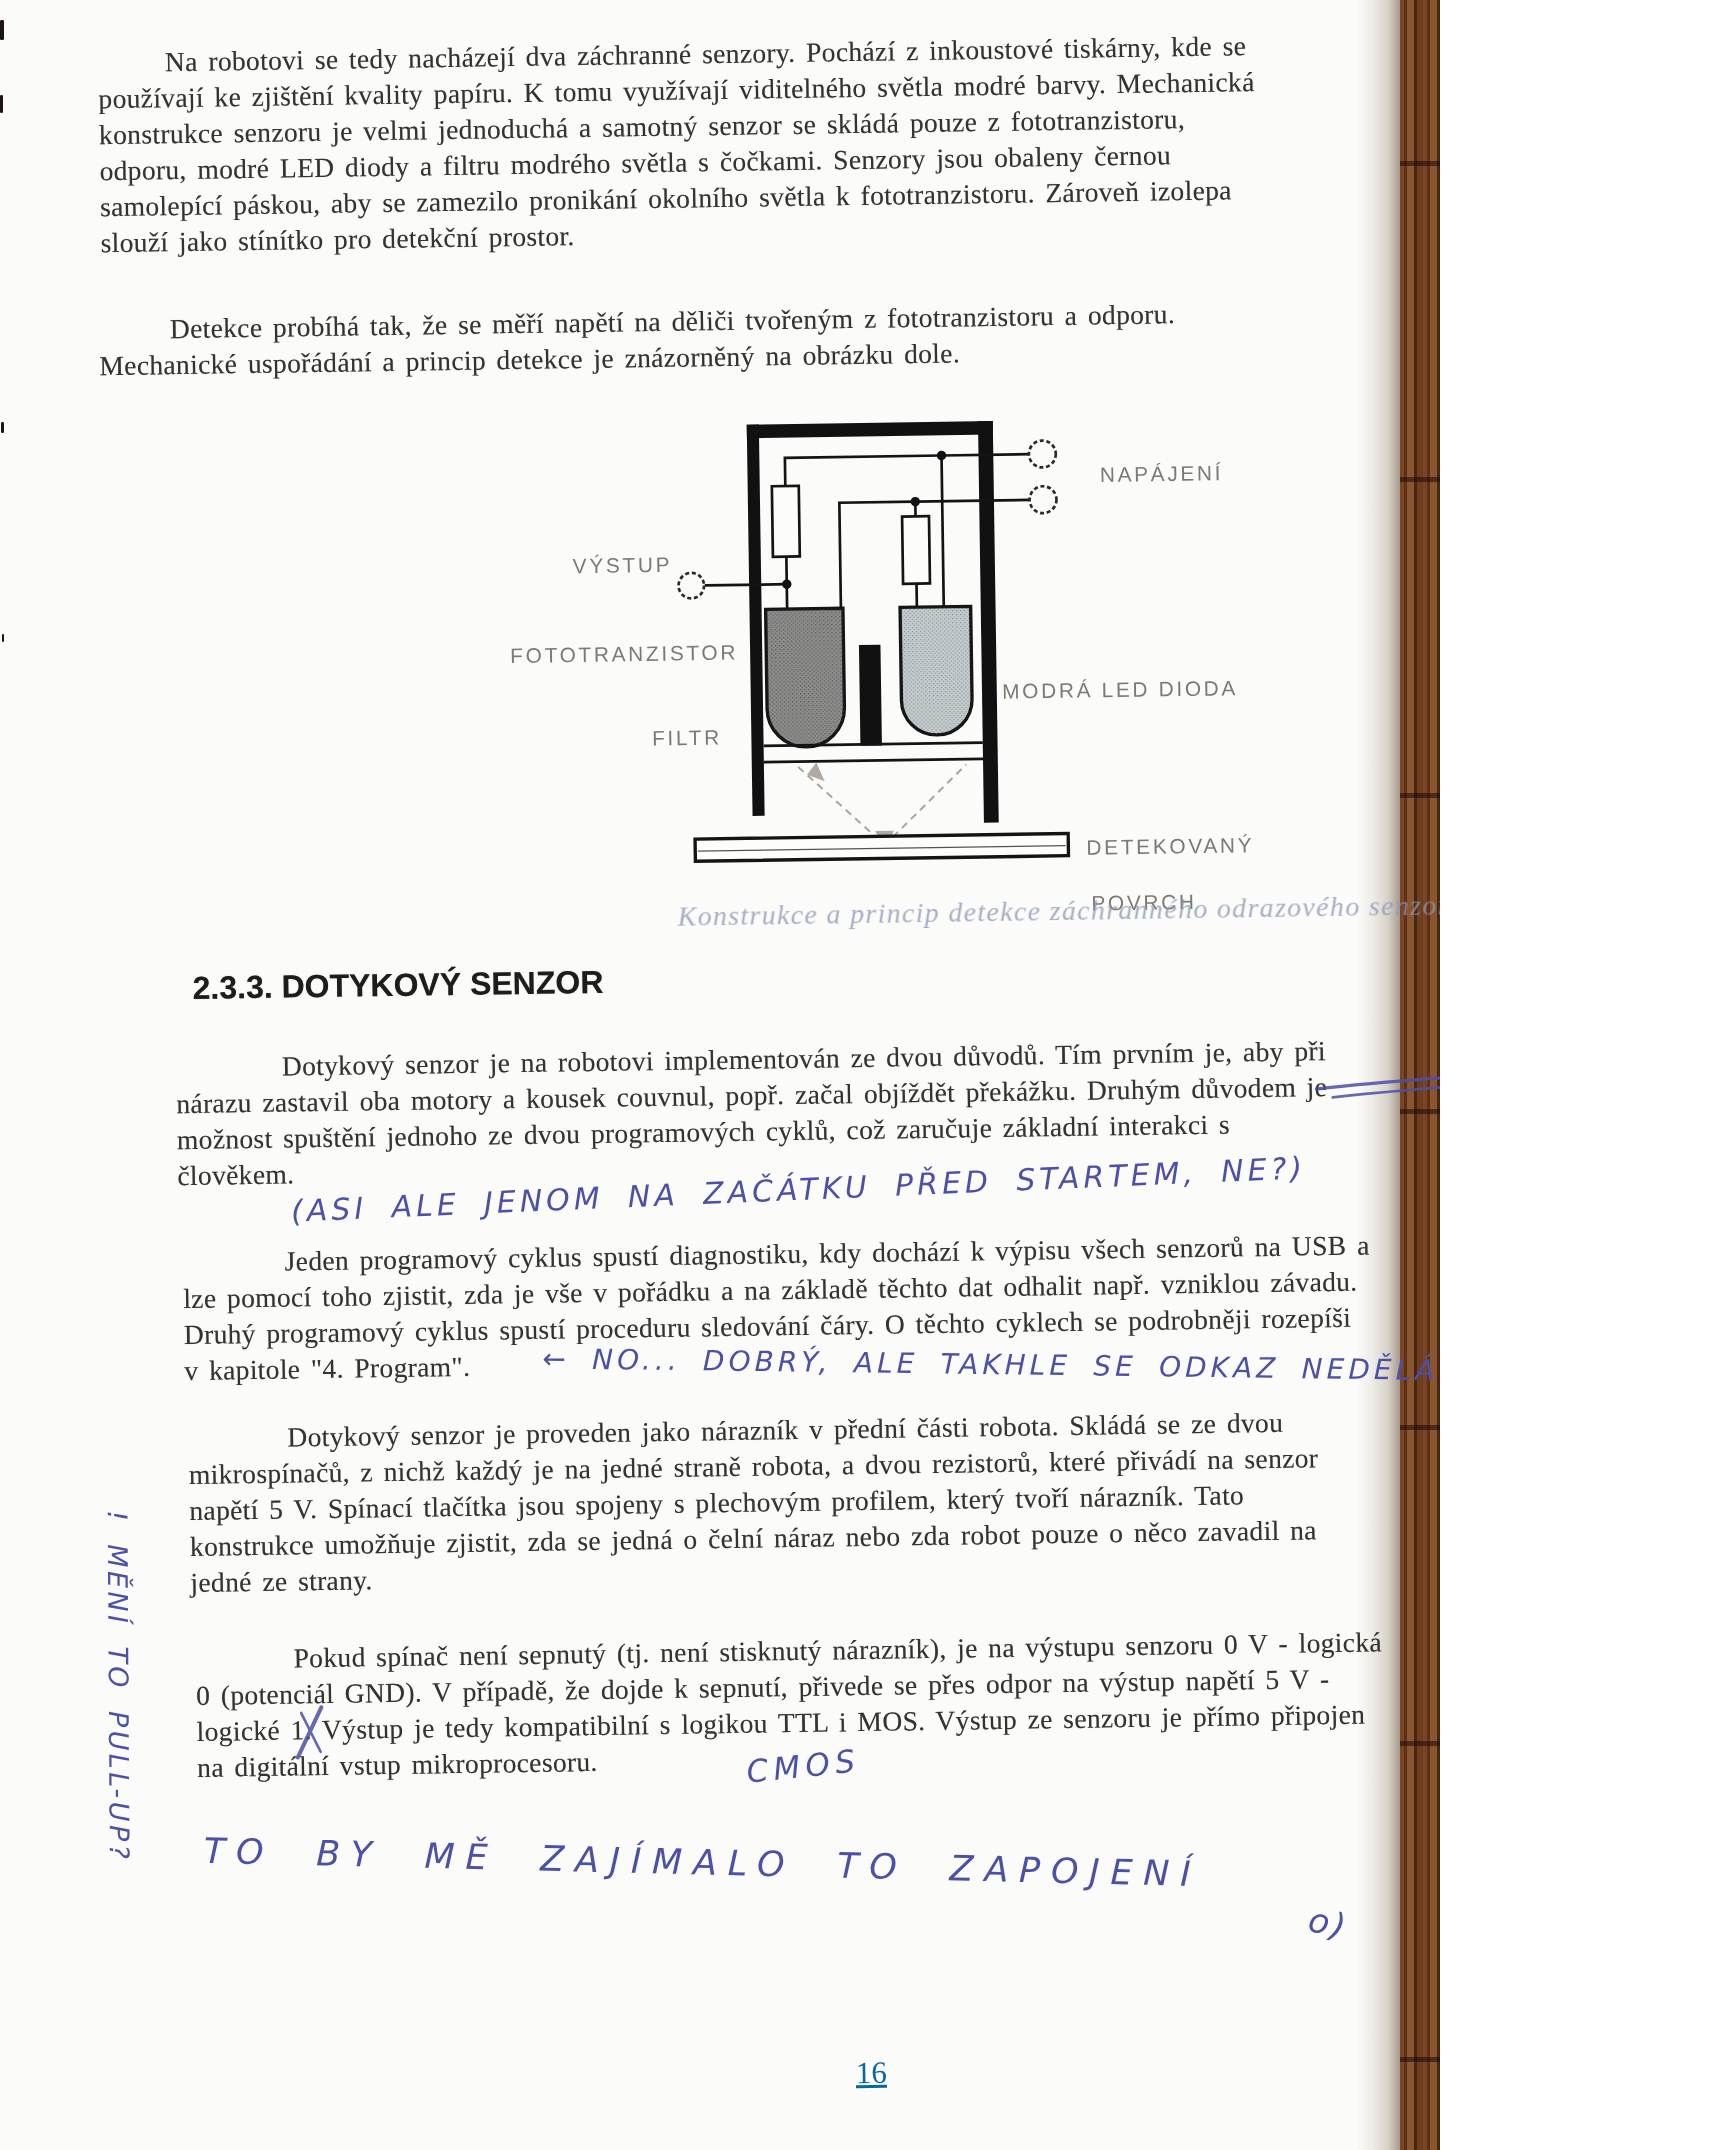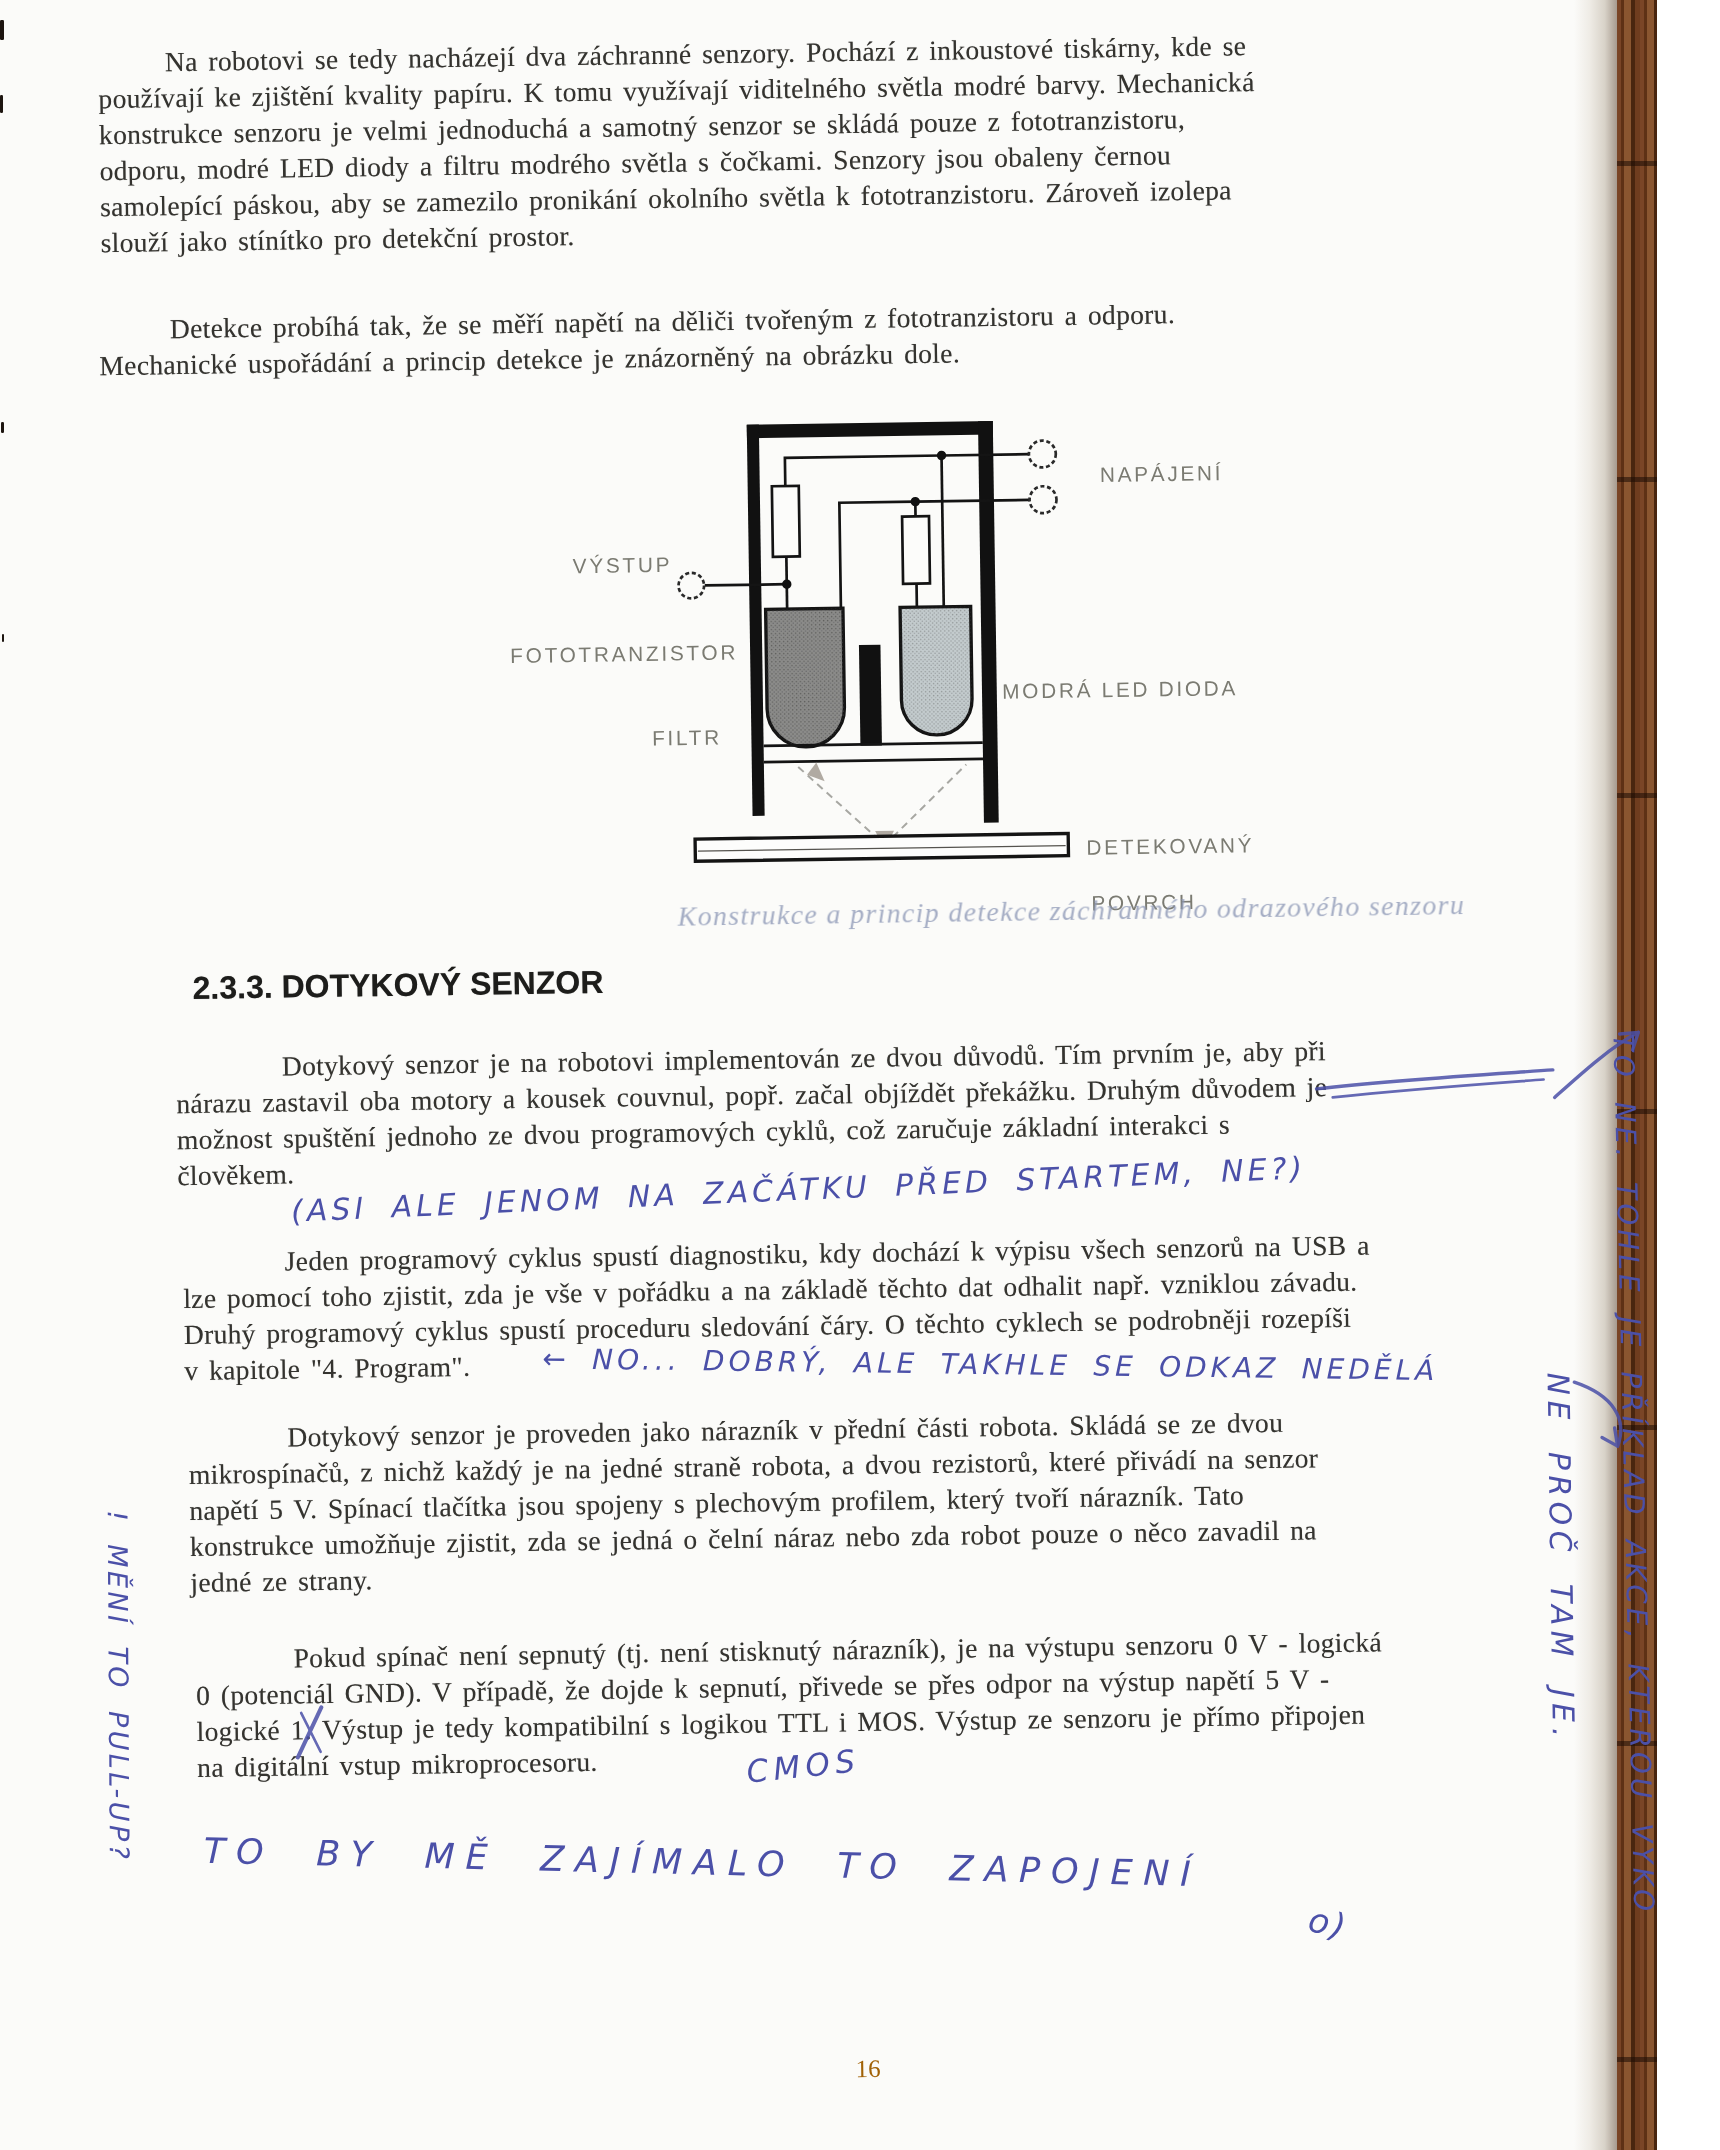--- a/index.html
+++ b/index.html
@@ -1,35 +1,35 @@
 <!DOCTYPE html>
 <html style="font-size:10.8px"><head>
 <meta charset="utf-8">
 <style>
   html,body{margin:0;padding:0;}
-  #screen{position:relative;width:1657px;height:2151px;background:#fbfbf9;overflow:hidden;
+  #screen{position:relative;width:1440px;height:2151px;background:#fbfbf9;overflow:hidden;
           font-family:"Liberation Serif",serif;}
   
   #paper-edge{position:absolute;right:39px;top:0;width:44px;height:2151px;
     background:linear-gradient(90deg,#fbfbf9 0%,#efece6 35%,#d8d2c8 70%,#a3968a 100%);}
   #wood{position:absolute;right:0;top:0;width:40px;height:2151px;
     background:
       repeating-linear-gradient(180deg,rgba(25,10,3,0) 0 161px,rgba(25,10,3,.55) 161px 166px,rgba(25,10,3,0) 166px 316px),
       repeating-linear-gradient(90deg,#7a4526 0 4px,#5e3115 4px 6.7px,#8a5630 6.7px 14px,#49260f 14px 17.5px,#6f3d1f 17.5px 23px),
       #6b3a1c;}
   .edge-mark{position:absolute;background:#1d1510;border-radius:1.3px;}
   
   #sheet{position:absolute;left:0;top:0;width:1721px;height:2151px;transform:rotate(-0.85deg);transform-origin:860px 1075px;}
   .para{position:absolute;white-space:pre-line;font-size:27.6px;line-height:36px;color:#34332f;
         letter-spacing:0.3px;word-spacing:3.4px;text-shadow:0 0 0.7px rgba(45,45,42,.4);}
   #heading{position:absolute;font-family:"Liberation Sans",sans-serif;font-weight:bold;
         font-size:32px;color:#1d1d1b;text-shadow:0 0 0.7px rgba(0,0,0,.45);letter-spacing:0;}
   #caption{position:absolute;font-style:italic;font-size:28px;letter-spacing:1.3px;color:#8d98b6;
         opacity:.78;filter:blur(0.4px);}
-  #page-number{position:absolute;font-size:25px;color:#a16207;}
+  #page-number{position:absolute;font-size:31px;color:#0369a1;text-decoration:underline;}
   
   .hand{position:absolute;font-family:"DejaVu Sans",sans-serif;font-style:italic;color:#4b50a8;}
   #ann-inline{font-size:30px;letter-spacing:4px;word-spacing:10.8px;transform:rotate(-1.6deg);}
   #ann-ref{font-size:28px;letter-spacing:4px;word-spacing:9.4px;transform:rotate(1.6deg);}
   #ann-cmos{font-size:31px;letter-spacing:5.4px;transform:rotate(-5deg);}
   #ann-bottom{font-size:35px;letter-spacing:10.8px;word-spacing:20px;transform:rotate(2.2deg);}
   #ann-smiley{font-size:34px;letter-spacing:2.7px;transform:rotate(14deg);}
   .hand-vert{writing-mode:vertical-rl;}
   #ann-left{font-size:27px;letter-spacing:3.4px;word-spacing:8px;height:538px;transform:rotate(.5deg);}
   #ann-right1{font-size:28px;letter-spacing:4px;word-spacing:8px;height:1129px;transform:rotate(-.5deg);}

